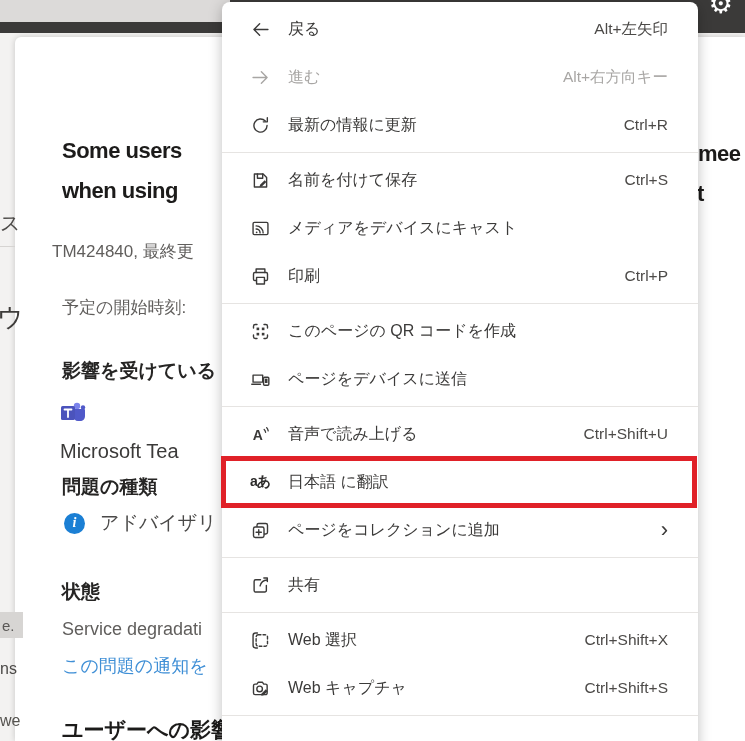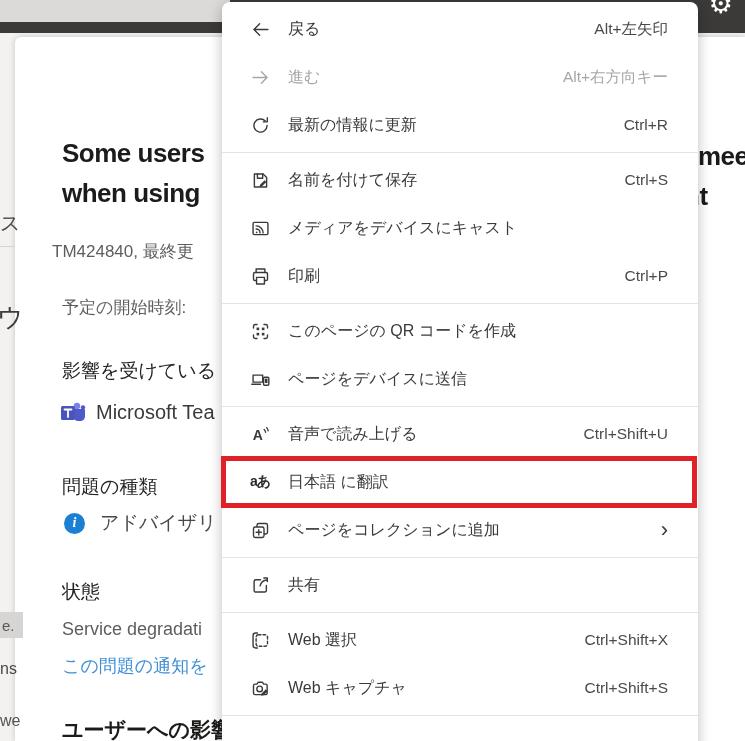--- a/index.html
+++ b/index.html
@@ -22,33 +22,33 @@
   .rf1 { left:0; top:210px; font-size:20px; }
   .rail-line { position:absolute; left:0; top:246px; width:15px; height:1px; background:#d6d4d2; z-index:2; }
   .rf2 { left:-3px; top:300px; font-size:26px; color:#3e3c3a; }
   .rf-chip { left:0; top:612px; width:23px; height:26px; background:#d7d5d3; font-size:15px; color:#5a5856;
              display:flex; align-items:center; padding-left:2px; }
   .rf4 { left:0; top:660px; font-size:16px; }
   .rf5 { left:0; top:712px; font-size:16px; color:#55534f; }
 
   
   .frag { position:absolute; z-index:4; white-space:nowrap; }
-  .h1 { font-size:26px; font-weight:700; color:#1c1b1a; letter-spacing:-0.5px; }
+  .h1 { font-size:22px; font-weight:700; color:#1c1b1a; letter-spacing:-0.5px; }
   .h1a { left:62px; top:138px; }
   .h1b { left:62px; top:178px; }
   .h1r1 { left:698px; top:141px; }
   .h1r2 { left:684px; top:181px; }
   .meta { font-size:17px; color:#605e5c; }
   .meta1 { left:52px; top:240px; }
   .meta2 { left:62px; top:272px;margin-top:24px; }
-  .sect { font-size:19px; font-weight:400; color:#262524; }
+  .sect { font-size:19px; font-weight:700; color:#262524; }
   .sect1 { left:62px; top:358px; }
   .sect2 { left:62px; top:474px; }
   .sect3 { left:62px; top:579px; }
-  .svc-row { left:60px; top:400px; display:flex; align-items:flex-end; gap:10px; }
+  .svc-row { left:60px; top:400px; display:flex; align-items:flex-start; gap:16px;flex-direction:column; }
   .svc-label { font-size:20px; color:#3b3a39; }
   .info-row { left:64px; top:510px; display:flex; align-items:center; gap:15px; }
   .info-badge { width:21px; height:21px; border-radius:50%; background:#1b7fd4; color:#fff;
                 font-size:14px; font-style:italic; font-weight:700; font-family:"Liberation Serif",serif;
                 display:flex; align-items:center; justify-content:center; }
   .info-label { font-size:19px; color:#4a4948; }
   .status-val { left:62px; top:619px; font-size:18px; color:#605e5c; }
   .link { left:62px; top:654px; font-size:18px; color:#3f8fd6; cursor:pointer; }
   .impact { left:62px; top:716px; font-size:21px; font-weight:700; color:#1c1b1a; }
 

